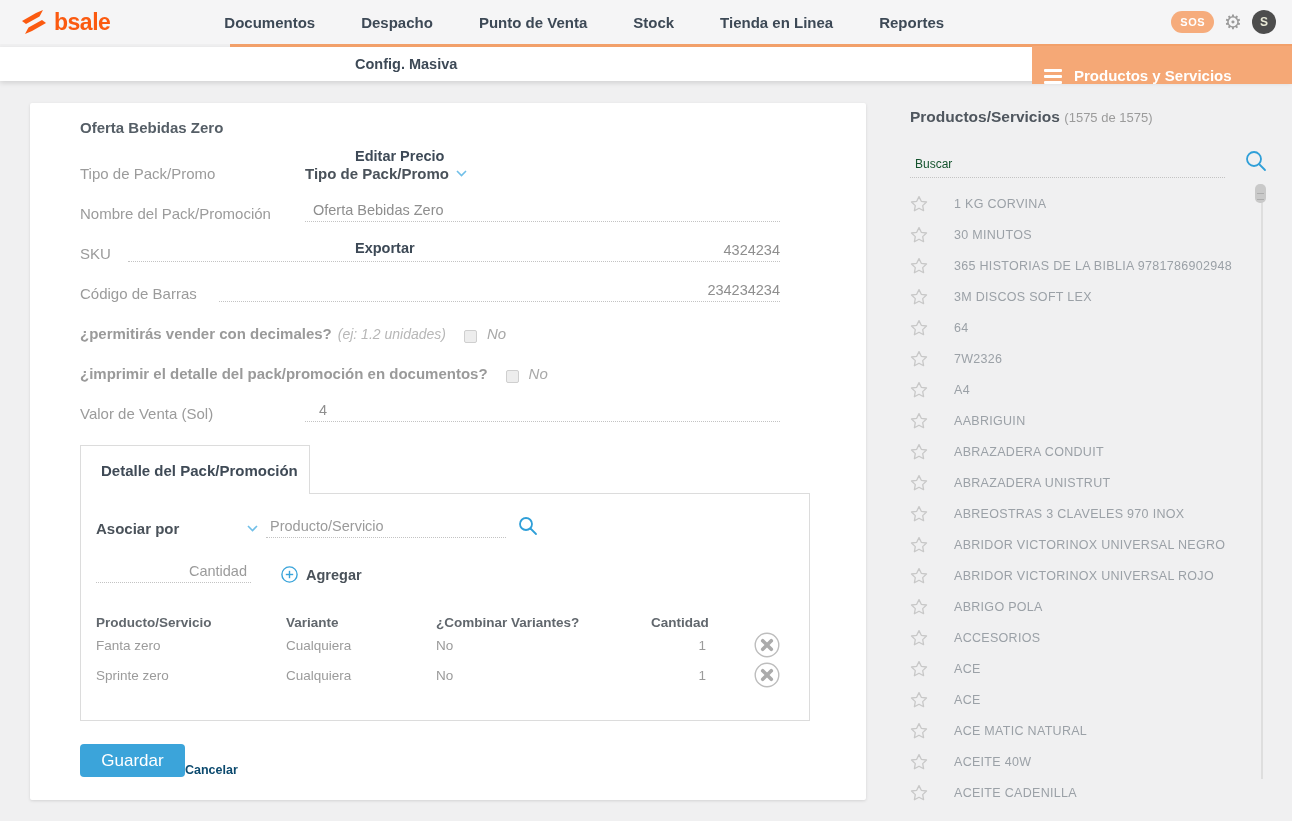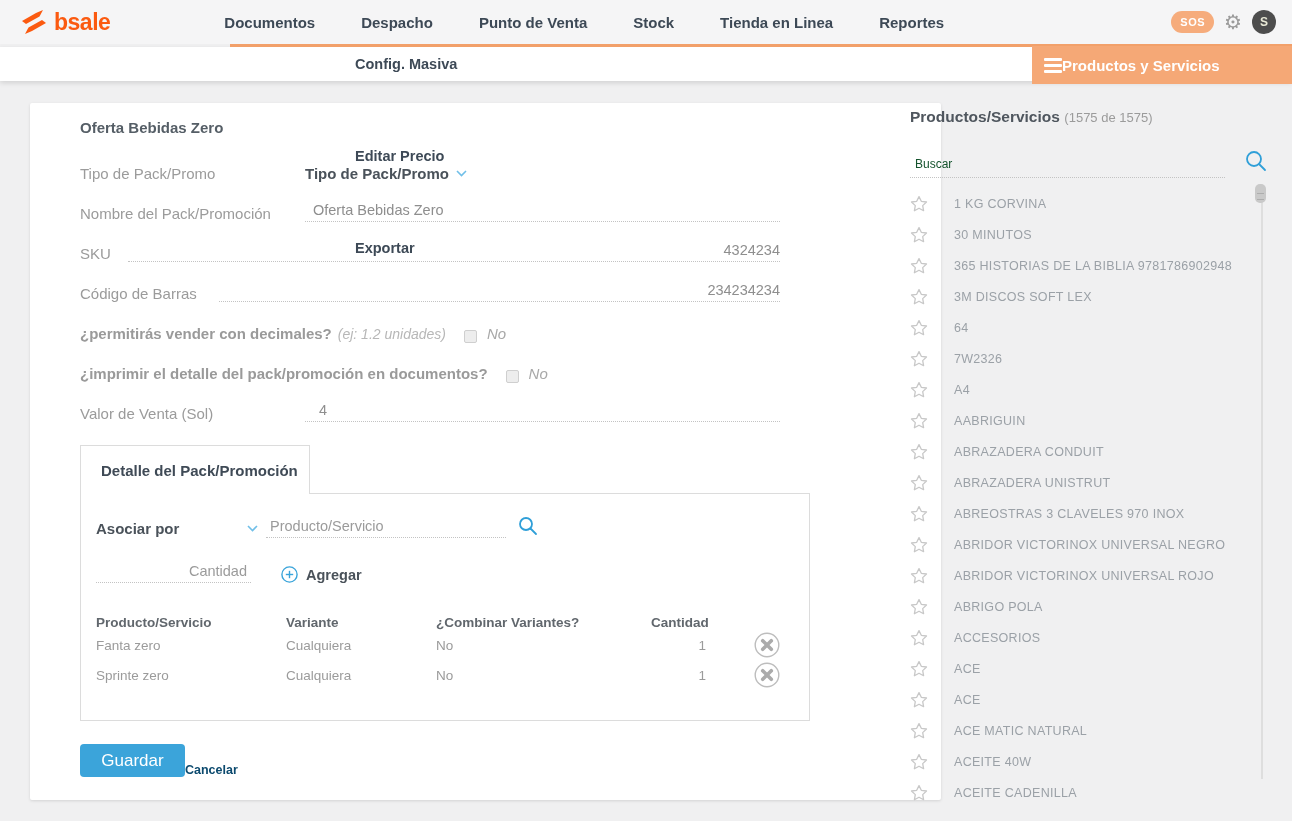--- a/index.html
+++ b/index.html
@@ -29,28 +29,28 @@
   
   .orange-line { position:absolute; left:230px; top:44px; width:1062px; height:3px; background:#f2a06a; z-index:3; }
   .subnav {
     position:absolute; left:0; top:47px; width:1292px; height:34px; background:#ffffff;
     display:flex; align-items:center; box-shadow:0 2px 5px rgba(0,0,0,0.13); z-index:2;
   }
   .subnav-items { display:flex; gap:76px; margin-left:355px; align-items:flex-start;flex-direction:column; }
   .subnav-item { font-size:14.5px; font-weight:600; color:#3d4956; display:flex; align-items:center; gap:7px; cursor:pointer; white-space:nowrap; }
   .ctx-block {
     position:absolute; left:1032px; top:46px; width:260px; height:38px; background:#f5a876;
-    display:flex; align-items:center; padding-left:12px; z-index:4; cursor:pointer;
+    display:flex; align-items:flex-end; gap:12px; padding-left:12px; z-index:4; cursor:pointer;
   }
   .burger { display:flex; flex-direction:column; gap:3px; }
   .burger span { display:block; width:18px; height:3px; background:#fff; border-radius:1px; }
   .ctx-label { color:#fff; font-size:15px; font-weight:600; }
   
   .card {
-    position:absolute; left:30px; top:103px; width:911px; height:697px; background:#fff;
+    position:absolute; left:30px; top:103px; width:836px; height:697px; background:#fff;
     border-radius:2px; box-shadow:0 1px 3px rgba(0,0,0,0.12);
     padding:16px 50px 8px 50px;
   }
   .card-title { font-size:15px; font-weight:700; color:#555e66; margin-bottom:6px; }
   .frow { display:flex; align-items:flex-end; height:40px; width:700px; }
   .flabel { font-size:15px; color:#9b9b9b; white-space:nowrap; }
   .flabel.wide { width:225px; }
   .dotted { border-bottom:1px dotted #c3c3c3; flex:1; font-size:14.5px; color:#8e8e8e; padding:0 0 3px 8px; }
   .dotted.indent { padding-left:24px;text-align:right; }
   .sel-value { font-size:15px; font-weight:700; color:#4a525a; display:flex; align-items:center; gap:7px; cursor:pointer; }

